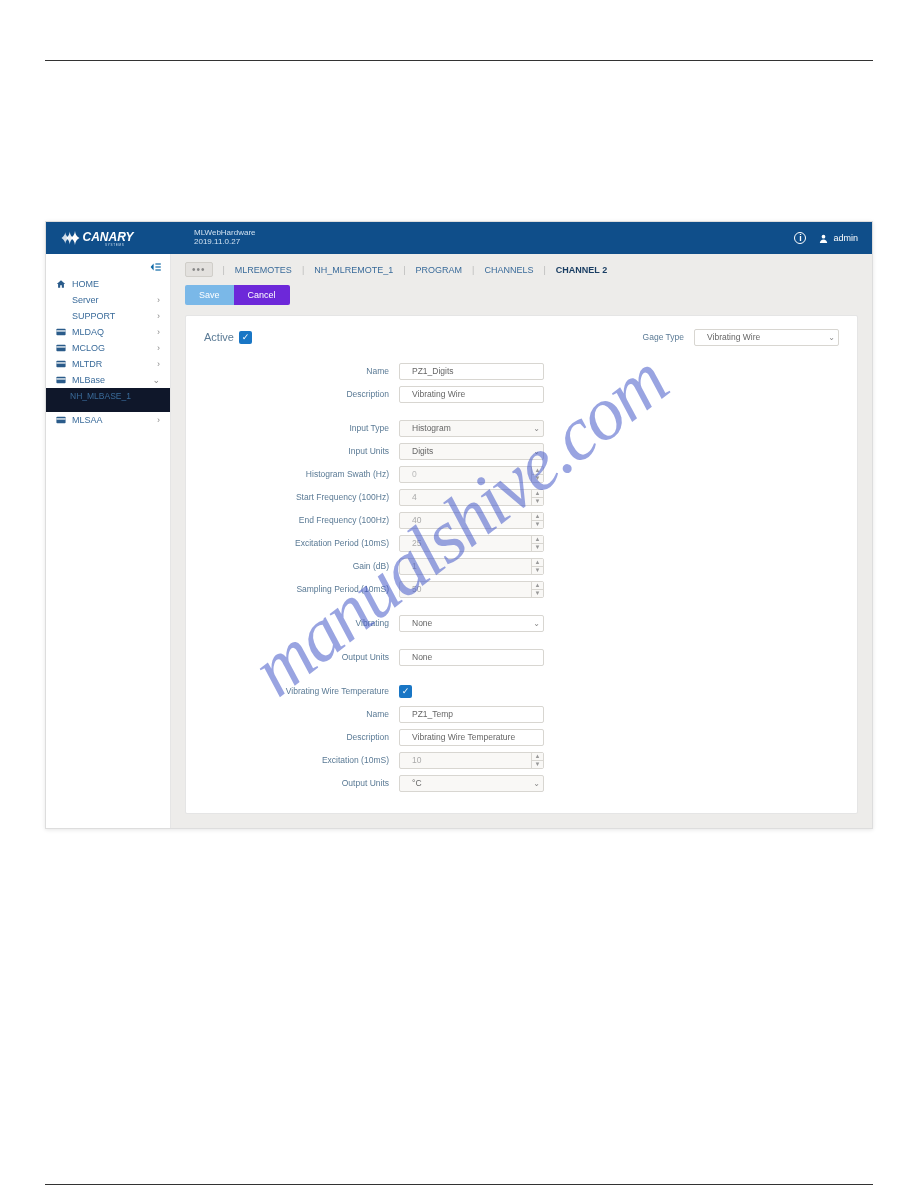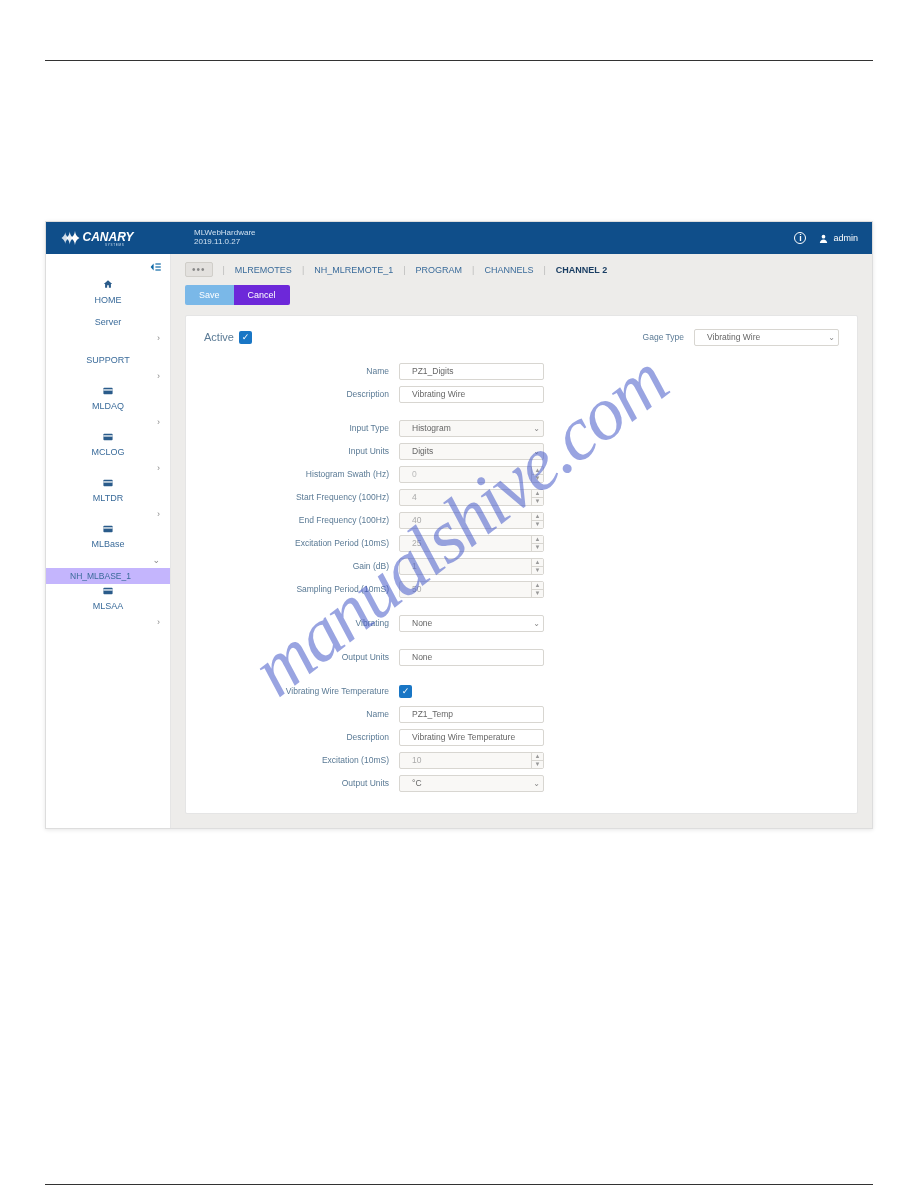--- a/index.html
+++ b/index.html
@@ -81,32 +81,31 @@
     padding: 4px 8px; color: #0f6aa8;
   }
   .collapse-row svg { width: 12px; height: 10px; }
   .nav-item {
     display: flex; align-items: center;
     padding: 3px 10px;
     font-size: 9px;
     color: #3a6b9a;
     cursor: pointer;
     gap: 6px;
-    flex-direction: column;
   }
   .nav-item .caret {
     margin-left: auto;
     color: #888;
   }
   .nav-item .nav-icon { width: 10px; display: inline-flex; justify-content: center; color: #2a5b8a; }
   .nav-sub {
-    padding: 3px 10px 3px 24px;
+    padding: 3px 10px 11px 24px;
     font-size: 8.5px;
     color: #3a6b9a;
-    background: #c4b5fd;
+    background: #0f172a;
   }
   .main {
     flex: 1;
     background: #edecea;
     position: relative;
   }
   .breadcrumb {
     padding: 8px 14px;
     display: flex;
     align-items: center;

